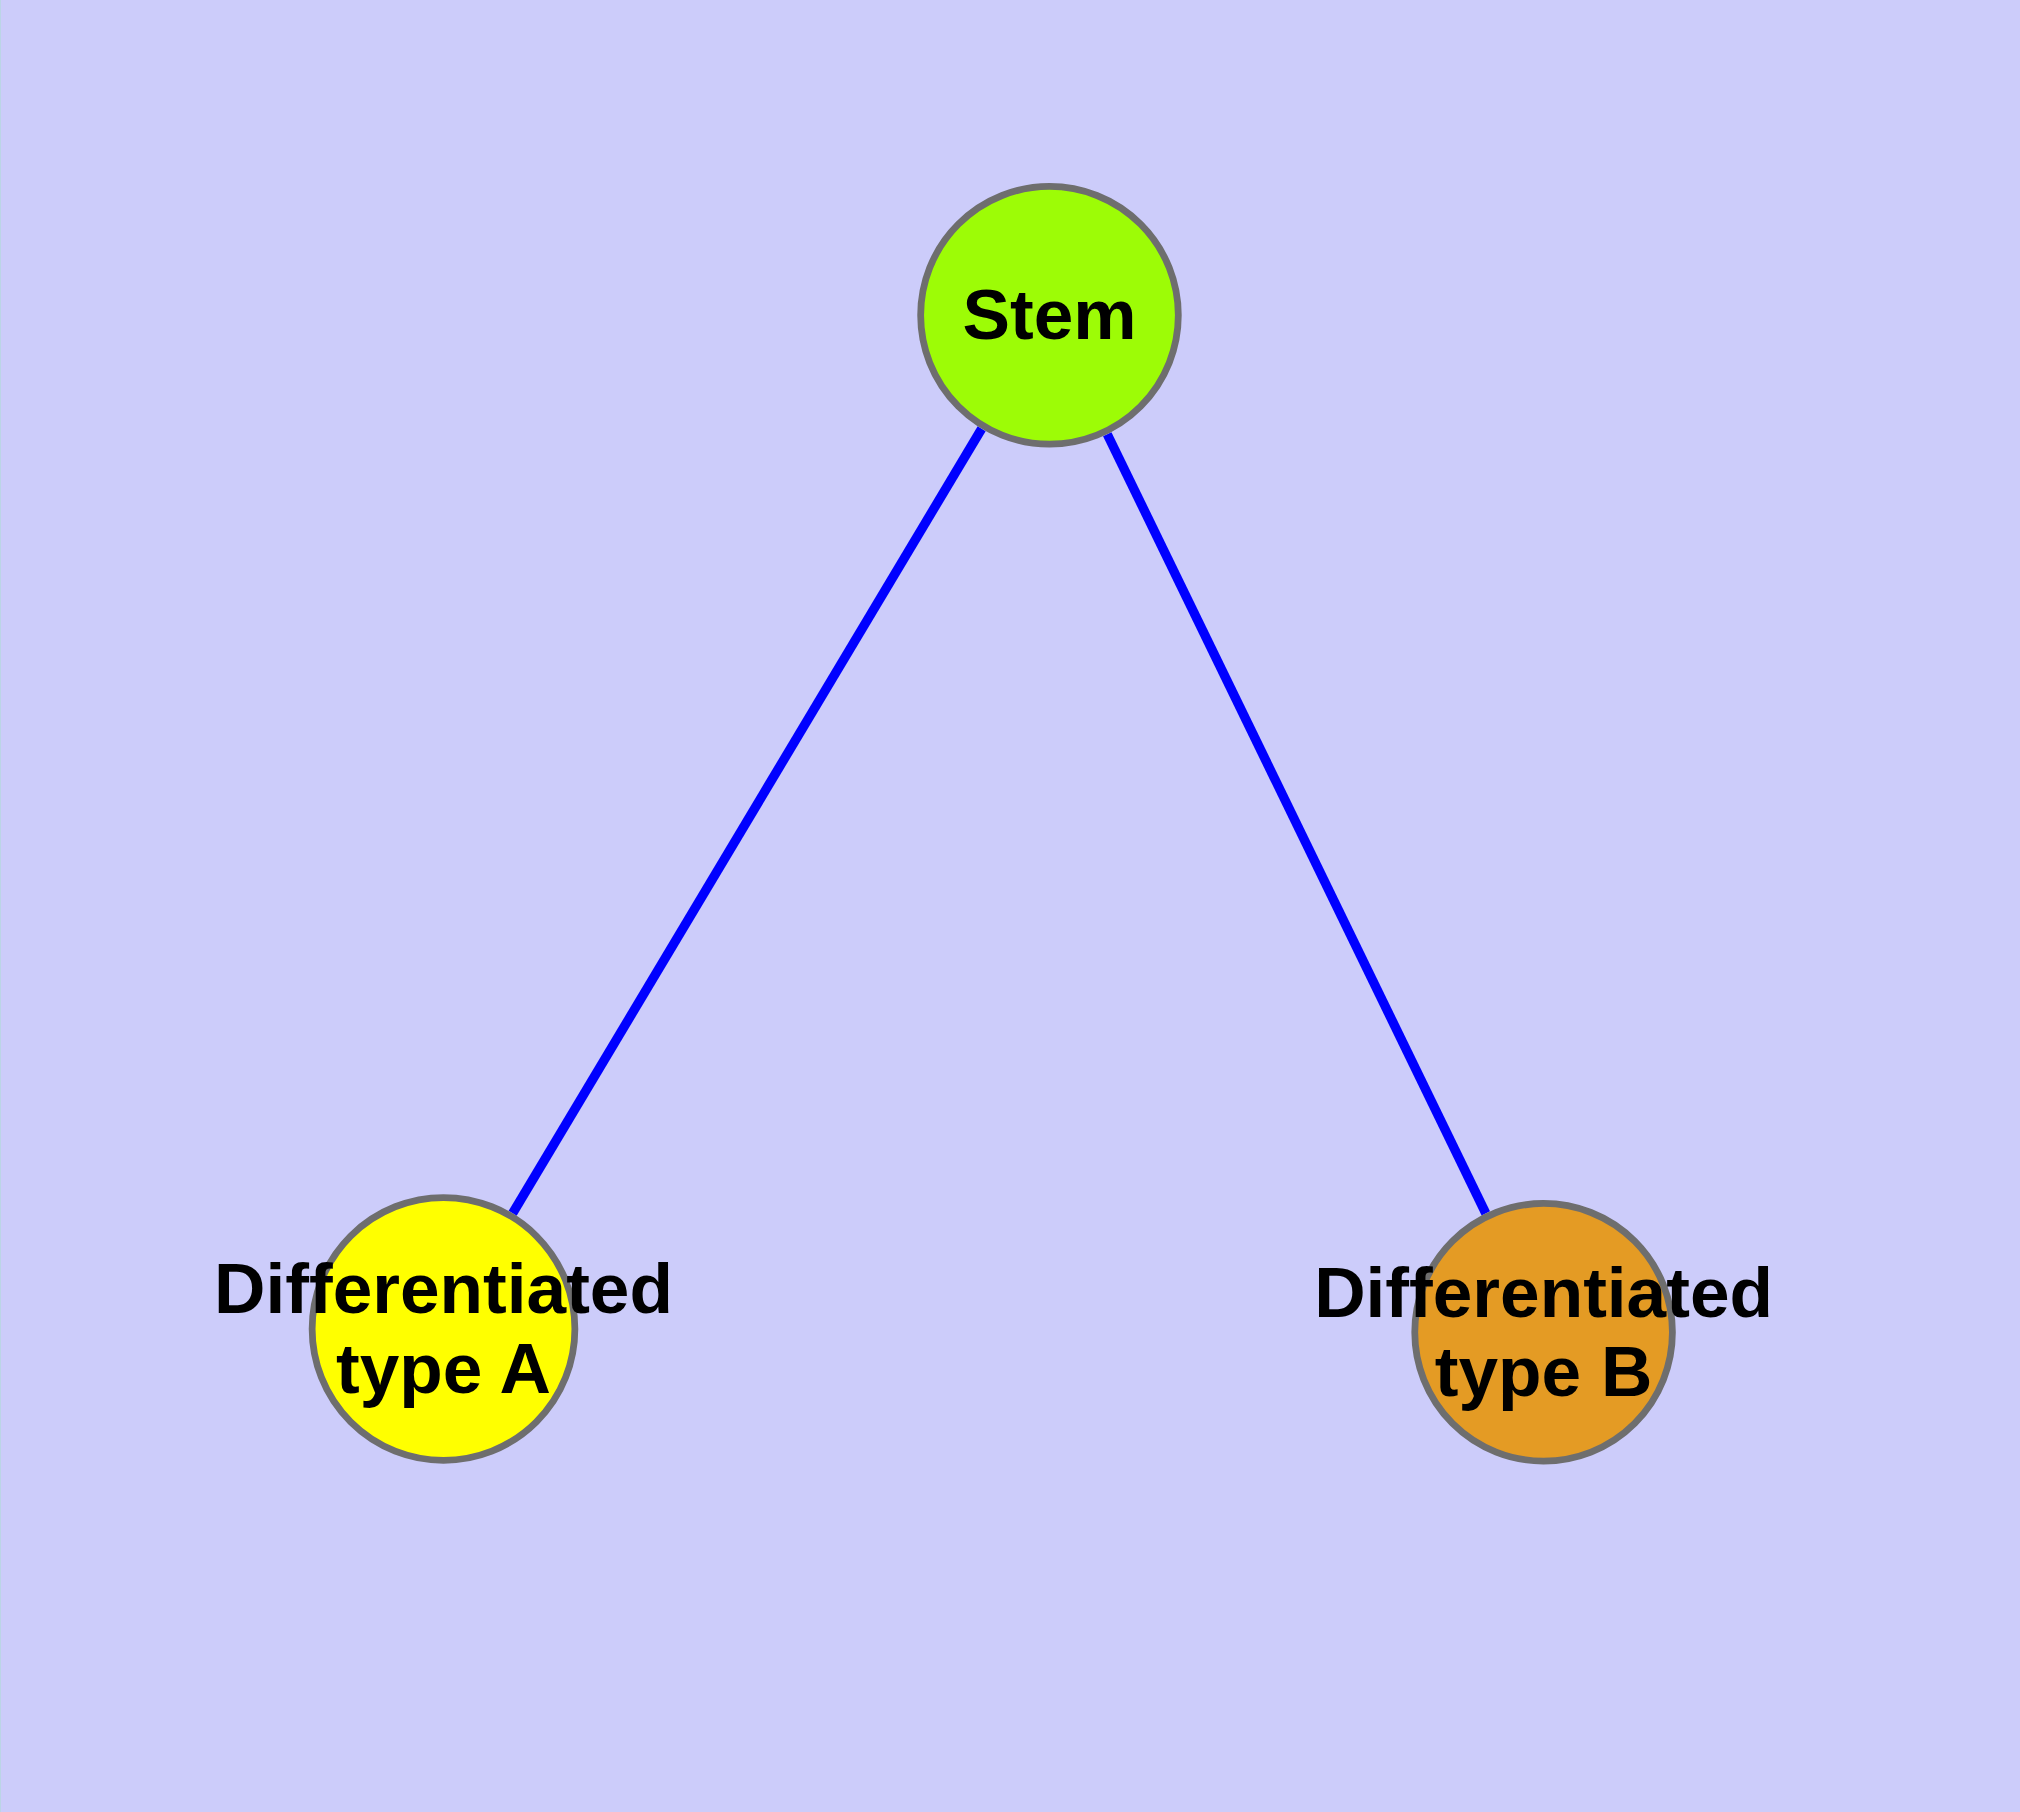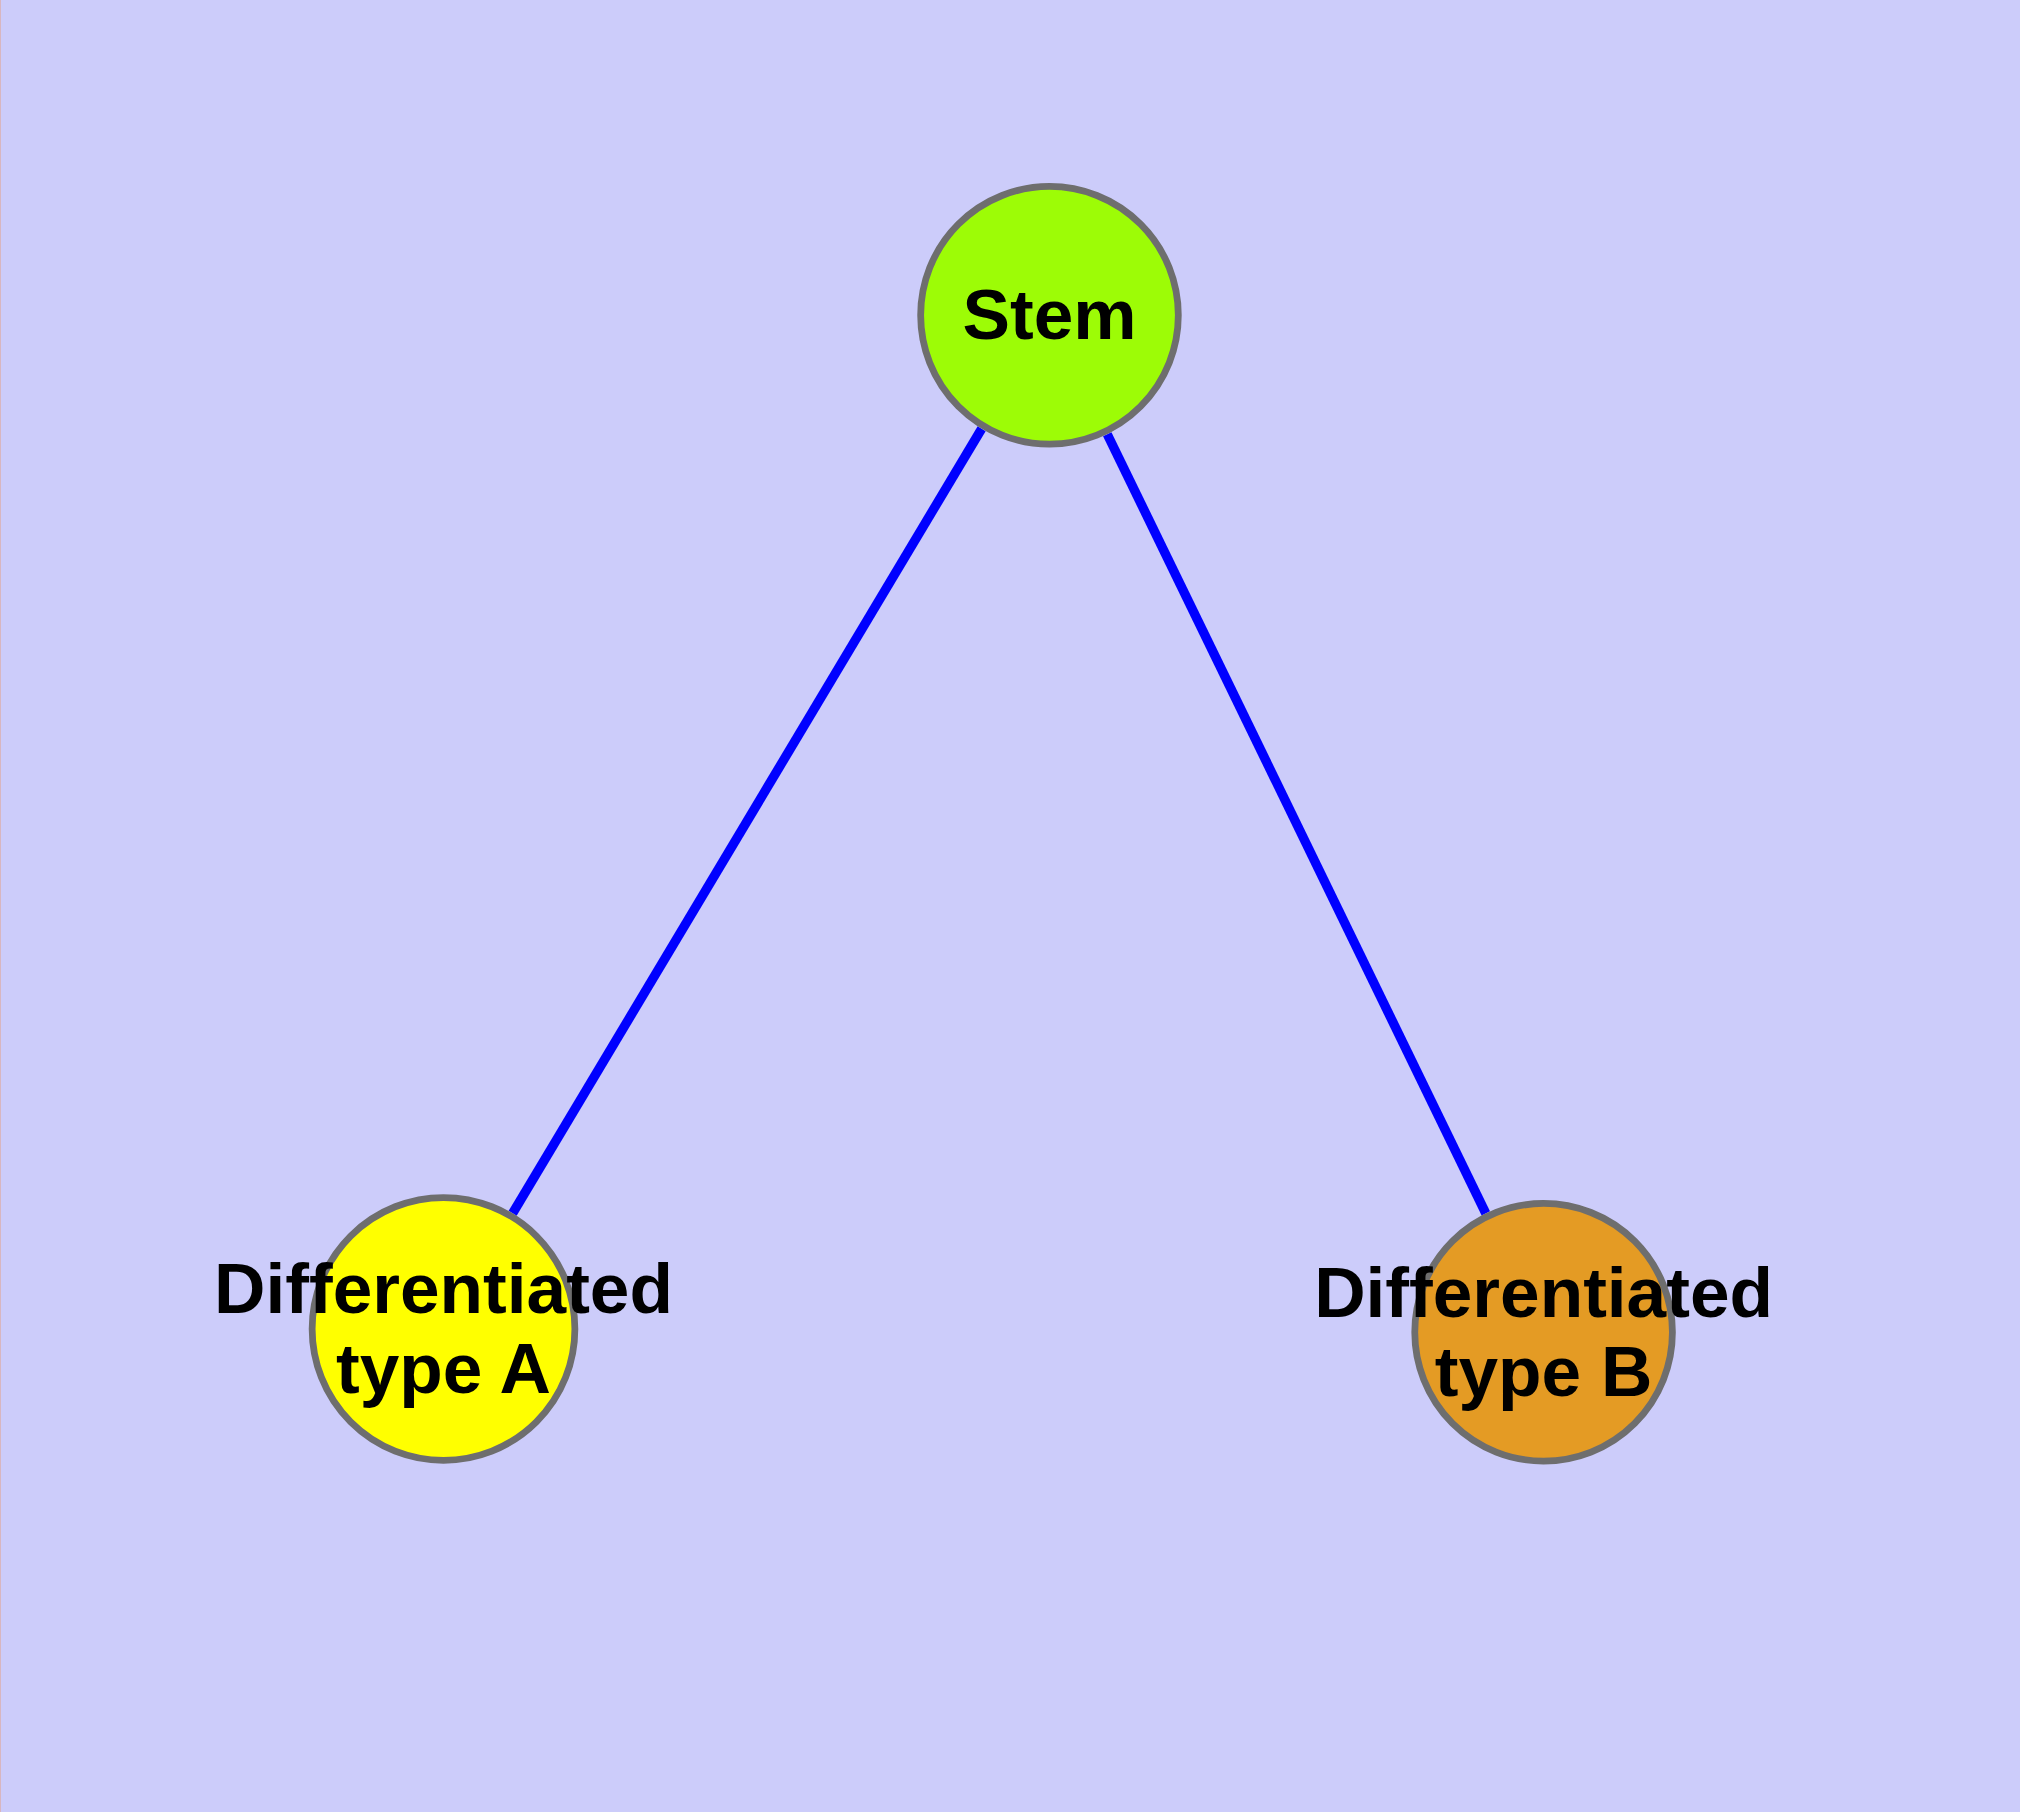--- a/index.html
+++ b/index.html
@@ -25,21 +25,21 @@
   .node-label {
     font-weight: bold;
     fill: #000000;
     text-anchor: middle;
     paint-order: normal;
   }
 </style>
 </head>
 <body>
 
-<div id="canvas" style="width: 2021px; height: 1812px; background: #f97316;">
+<div id="canvas" style="width: 2021px; height: 1812px; background: #86efac;">
   <svg id="graph-svg" viewBox="0 0 2384 2138">
 
     <rect id="bg-rect" x="0" y="0" width="2384" height="2138" fill="#ccccfa"></rect>
 
     <g id="edges-layer">
         <line x1="1157.9527948479208" y1="505.89714316347806" x2="604.586574481927" y2="1431.5279117756859" stroke="#0000ff" stroke-width="11" stroke-linecap="butt"></line>
         <line x1="1306.1705336258528" y1="512.3167072916353" x2="1752.8294663741472" y2="1431.6832927083647" stroke="#0000ff" stroke-width="11" stroke-linecap="butt"></line>
       </g>
     <g id="nodes-layer">
         <g>

